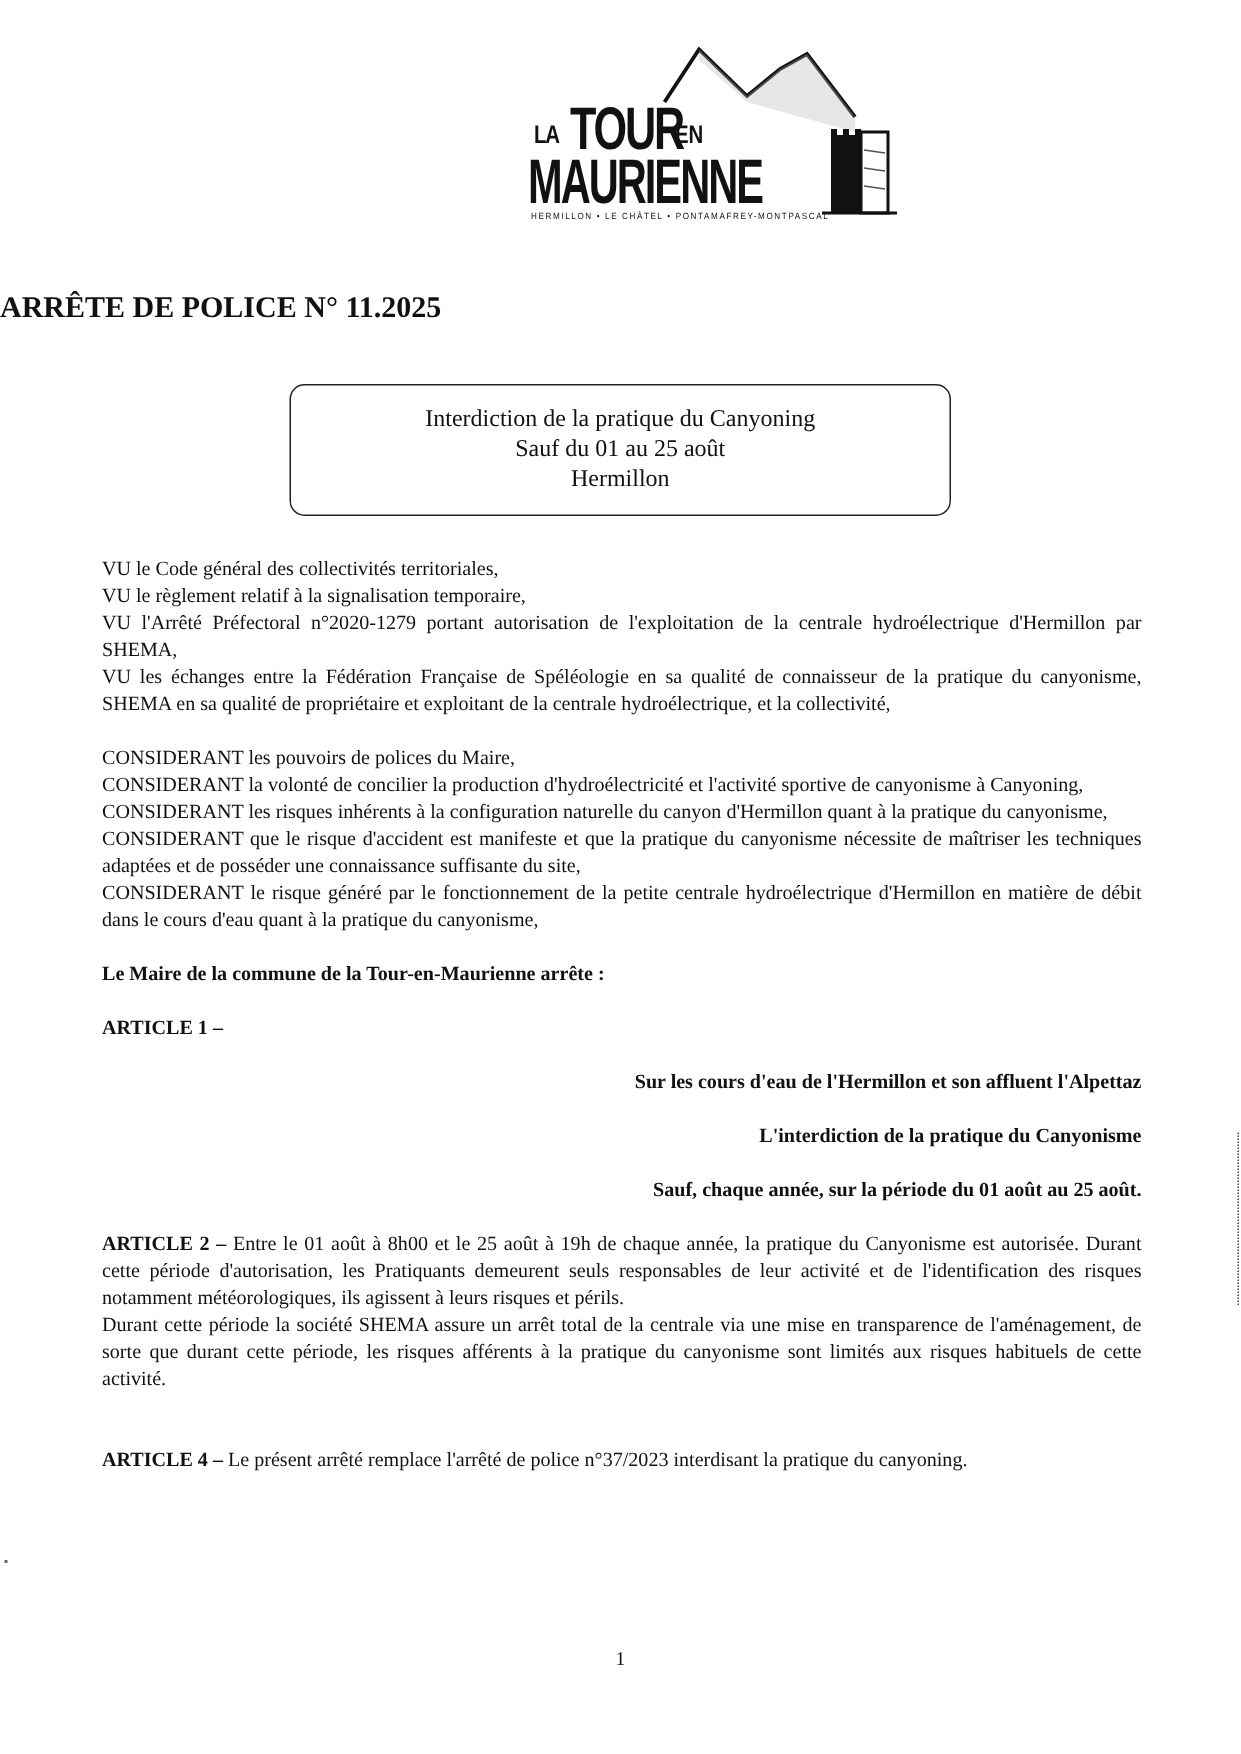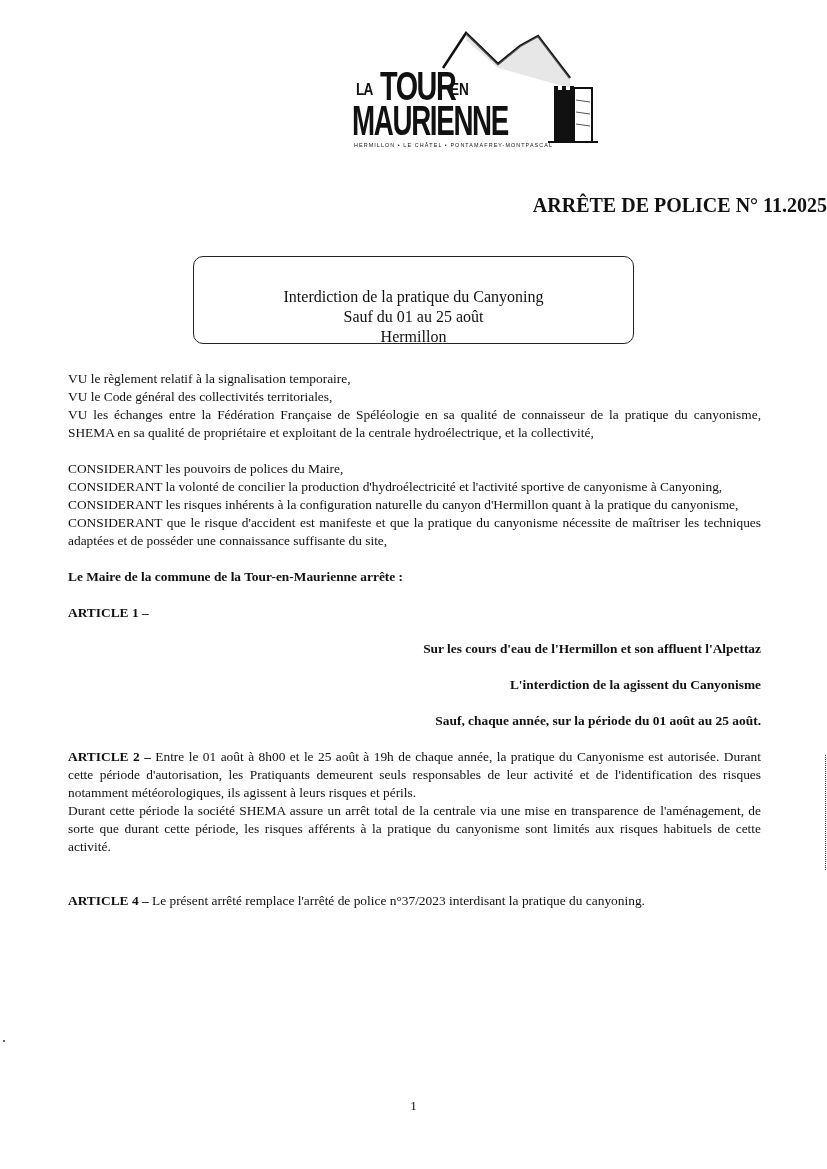--- a/index.html
+++ b/index.html
@@ -77,36 +77,36 @@
       letter-spacing: 1.2px;
       white-space: nowrap;
       transform: scaleX(0.9);
       transform-origin: left;
     }
     .title {
       position: absolute;
       left: 0;
       width: 827px;
       top: 194px;
-      text-align: right;
+      text-align: left;
       font-weight: bold;
       font-size: 20px;
     }
     .title-box {
       position: absolute;
       left: 193px;
       top: 256px;
       width: 441px;
       height: 88px;
       border: 1px solid #222;
       border-radius: 10px;
       text-align: center;
       font-size: 16px;
       line-height: 20px;
-      padding-top: 30px;
+      padding-top: 13px;
       box-sizing: border-box;
     }
     .body {
       position: absolute;
       left: 68px;
       top: 370px;
       width: 693px;
       font-size: 13.4px;
       line-height: 18px;
       text-align: justify;
@@ -168,36 +168,38 @@
 
 <div class="title">ARRÊTE DE POLICE N° 11.2025</div>
 
 <div class="title-box">
   <div>Interdiction de la pratique du Canyoning</div>
   <div>Sauf du 01 au 25 août</div>
   <div>Hermillon</div>
 </div>
 
 <div class="body">
+  <p>VU le Code général des collectivités territoriales,</p>
   <p>VU le règlement relatif à la signalisation temporaire,</p>
-  <p>VU le Code général des collectivités territoriales,</p>
+  <p>VU l'Arrêté Préfectoral n°2020-1279 portant autorisation de l'exploitation de la centrale hydroélectrique d'Hermillon par SHEMA,</p>
   <p>VU les échanges entre la Fédération Française de Spéléologie en sa qualité de connaisseur de la pratique du canyonisme, SHEMA en sa qualité de propriétaire et exploitant de la centrale hydroélectrique, et la collectivité,</p>
   <div class="gap"></div>
   <p>CONSIDERANT les pouvoirs de polices du Maire,</p>
   <p>CONSIDERANT la volonté de concilier la production d'hydroélectricité et l'activité sportive de canyonisme à Canyoning,</p>
   <p>CONSIDERANT les risques inhérents à la configuration naturelle du canyon d'Hermillon quant à la pratique du canyonisme,</p>
   <p>CONSIDERANT que le risque d'accident est manifeste et que la pratique du canyonisme nécessite de maîtriser les techniques adaptées et de posséder une connaissance suffisante du site,</p>
+  <p>CONSIDERANT le risque généré par le fonctionnement de la petite centrale hydroélectrique d'Hermillon en matière de débit dans le cours d'eau quant à la pratique du canyonisme,</p>
   <div class="gap"></div>
   <p class="bold">Le Maire de la commune de la Tour-en-Maurienne arrête :</p>
   <div class="gap"></div>
   <p class="bold">ARTICLE 1 –</p>
   <div class="gap"></div>
   <p class="center">Sur les cours d'eau de l'Hermillon et son affluent l'Alpettaz</p>
   <div class="gap"></div>
-  <p class="center">L'interdiction de la agissent du Canyonisme</p>
+  <p class="center">L'interdiction de la pratique du Canyonisme</p>
   <div class="gap"></div>
   <p class="center">Sauf, chaque année, sur la période du 01 août au 25 août.</p>
   <div class="gap"></div>
   <p><span class="bold">ARTICLE 2 –</span><span> Entre le 01 août à 8h00 et le 25 août à 19h de chaque année, la pratique du Canyonisme est autorisée. Durant cette période d'autorisation, les Pratiquants demeurent seuls responsables de leur activité et de l'identification des risques notamment météorologiques, ils agissent à leurs risques et périls.</span></p>
   <p>Durant cette période la société SHEMA assure un arrêt total de la centrale via une mise en transparence de l'aménagement, de sorte que durant cette période, les risques afférents à la pratique du canyonisme sont limités aux risques habituels de cette activité.</p>
   <div class="gap"></div>
   <div class="gap"></div>
   <p><span class="bold">ARTICLE 4 –</span><span> Le présent arrêté remplace l'arrêté de police n°37/2023 interdisant la pratique du canyoning.</span></p>
 </div>
 

